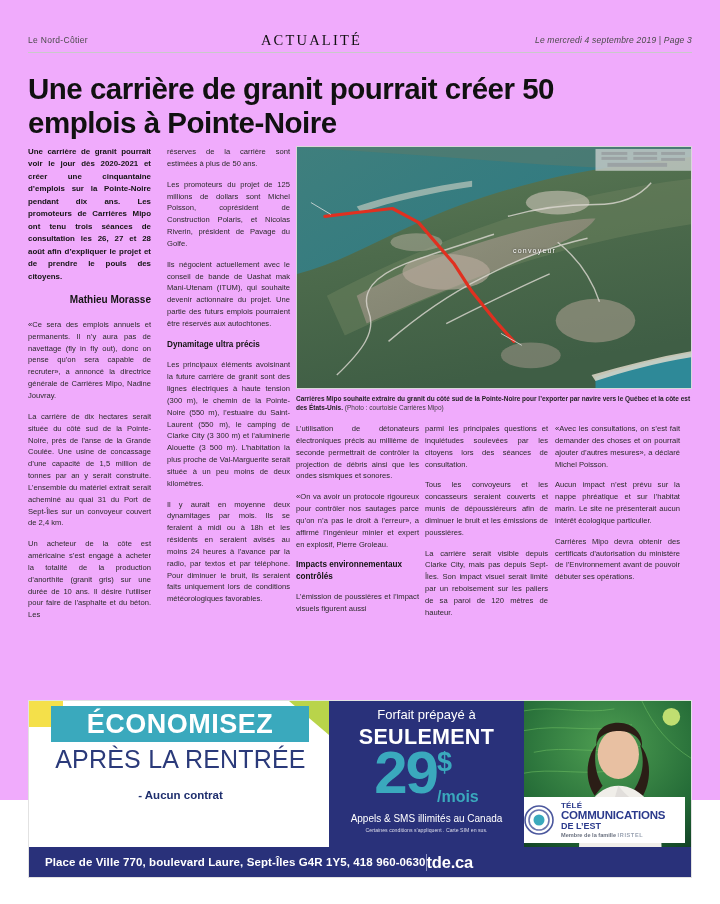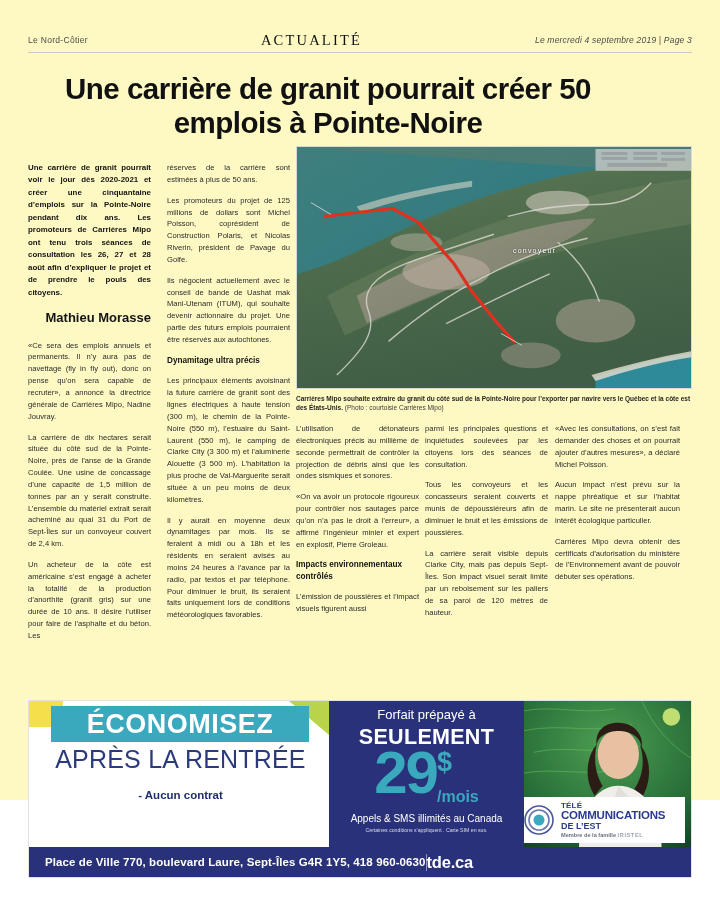--- a/index.html
+++ b/index.html
@@ -10,21 +10,21 @@
     background: #ffffff;
     font-family: "Liberation Sans", sans-serif;
     color: #1a1a1a;
     overflow: hidden;
   }
 
   .page {
     position: relative;
     width: 720px;
     height: 800px;
-    background: #fef9c3;
+    background: #f0abfc;
     padding: 0;
   }
 
   
   .masthead {
     position: absolute;
     left: 28px;
     top: 28px;
     width: 664px;
     height: 24px;
@@ -62,34 +62,33 @@
   .headline {
     position: absolute;
     left: 28px;
     top: 72px;
     width: 600px;
     font-size: 29.5px;
     font-weight: bold;
     line-height: 1.14;
     letter-spacing: -0.5px;
     color: #111;
-    text-align: center;
   }
 
   
   .cols {
     position: absolute;
     left: 28px;
     top: 146px;
     width: 664px;
     height: 548px;
   }
   .col {
     position: absolute;
-    top: 16px;
+    top: 0;
     width: 123px;
     font-size: 7.6px;
     line-height: 1.56;
     text-align: justify;
     color: #2a2a2a;
   }
   .col.c1 { left: 0px; }
   .col.c2 { left: 139px; }
   .col.c3 { left: 268px; top: 277px; }
   .col.c4 { left: 397px; top: 277px; }
@@ -98,21 +97,21 @@
   .col p { margin-bottom: 9px; }
   .col p.lead {
     font-weight: bold;
     font-size: 7.9px;
     line-height: 1.58;
     color: #141414;
   }
   .byline {
     text-align: right;
     font-weight: bold;
-    font-size: 13px;
+    font-size: 10px;
     margin-bottom: 11px;
     margin-top: 2px;
     color: #141414;
   }
   .subhead {
     font-weight: bold;
     font-size: 8.2px;
     line-height: 1.4;
     text-align: left;
     margin-bottom: 9px;

